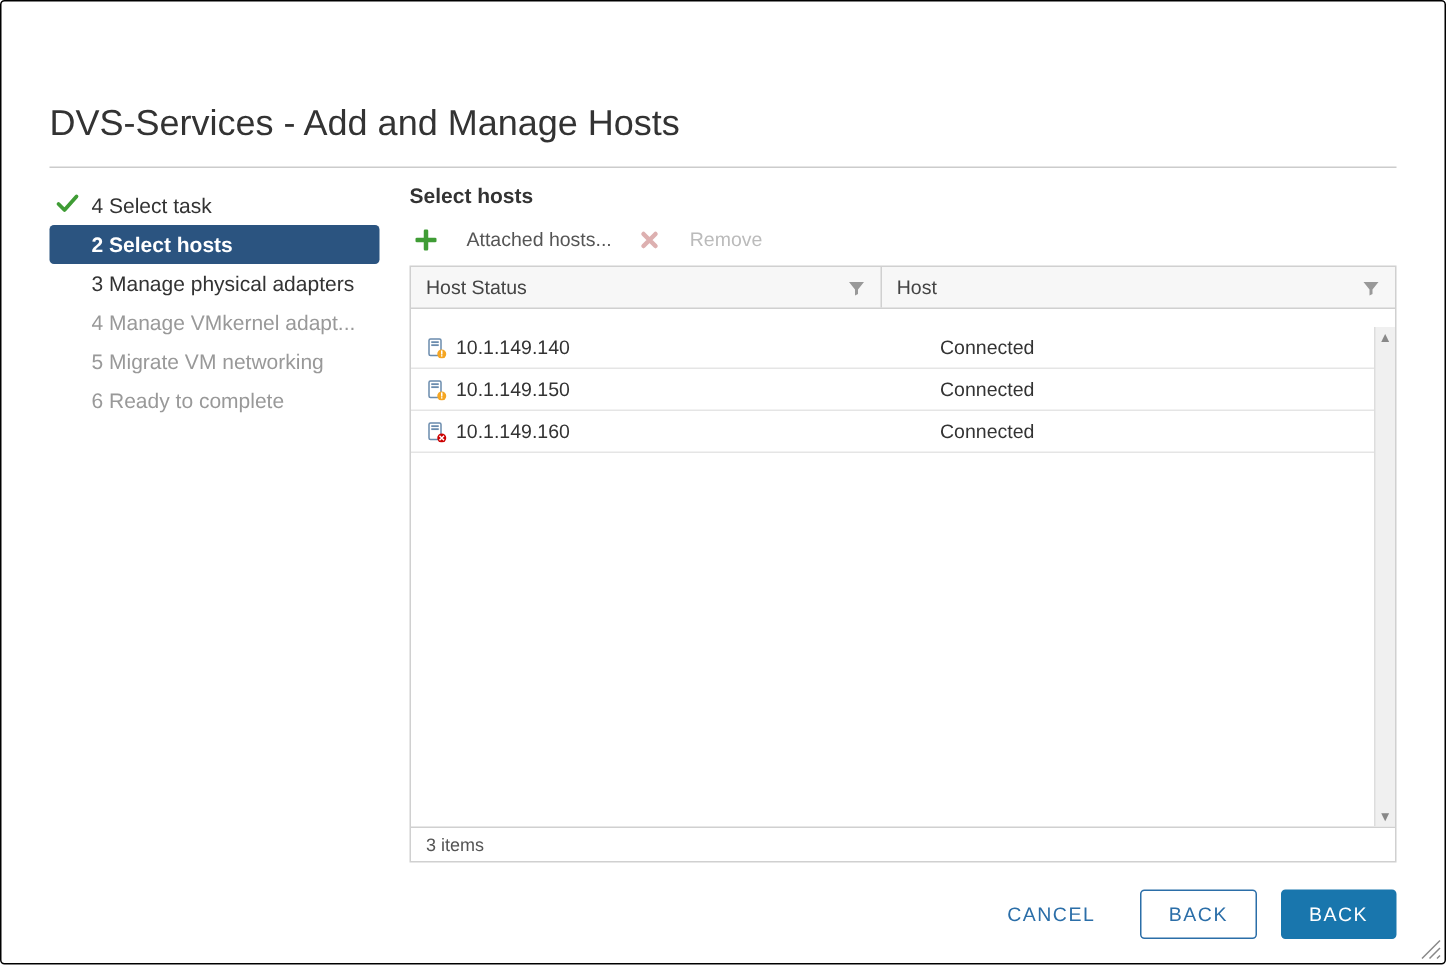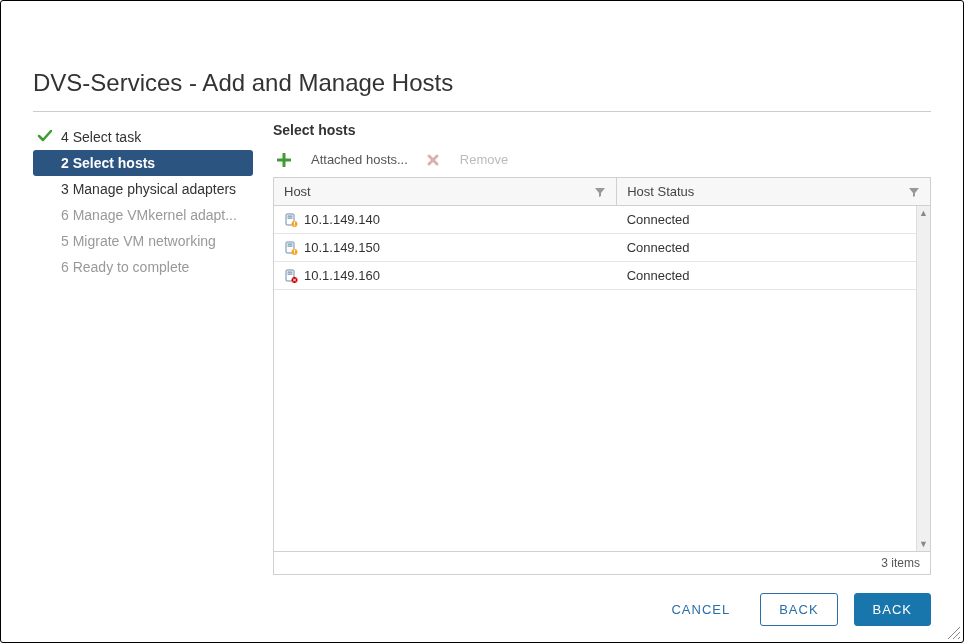--- a/index.html
+++ b/index.html
@@ -129,20 +129,21 @@
   .col.host { flex: 1.1; }
   .col.status { flex: 1; }
   .filter-icon {
     width: 12px; height: 12px;
     color: #999;
   }
   .grid-body {
     flex: 1;
     overflow-y: auto;
     position: relative;
+    margin-top: 12px;
   }
   .row {
     display: flex;
     border-bottom: 1px solid #e5e5e5;
     font-size: 13px;
     color: #333;
   }
   .row .cell {
     padding: 6px 10px;
     display: flex;
@@ -167,21 +168,21 @@
     height: 14px;
     display: flex; align-items: center; justify-content: center;
     color: #888;
     font-size: 9px;
   }
   .scroll-down { position: absolute; bottom: 0; left: 0; right: 0; }
   .grid-footer {
     border-top: 1px solid #d0d0d0;
     font-size: 12px;
     color: #555;
-    text-align: right;
+    text-align: left;
     padding: 4px 10px;
     background: #fff;
   }
   .footer {
     display: flex;
     justify-content: flex-end;
     align-items: center;
     gap: 16px;
     padding-top: 18px;
   }
@@ -227,21 +228,21 @@
 <div class="wizard">
   <div class="title">DVS-Services - Add and Manage Hosts</div>
 
   <div class="body">
     <div class="nav" id="nav">
         <div class="nav-item completed"><span class="check"><svg viewBox="0 0 16 16" width="16" height="16">
               <path d="M2 8l4 4 8-9" stroke="#3f9c35" stroke-width="2.5" fill="none" stroke-linecap="round" stroke-linejoin="round"></path>
             </svg></span><span>4 Select task</span></div>
         <div class="nav-item active"><span>2 Select hosts</span></div>
         <div class="nav-item" style="color: rgb(51, 51, 51);"><span>3 Manage physical adapters</span></div>
-        <div class="nav-item"><span>6 Manage VMkernel adapt...</span></div>
+        <div class="nav-item"><span>4 Manage VMkernel adapt...</span></div>
         <div class="nav-item"><span>5 Migrate VM networking</span></div>
         <div class="nav-item"><span>6 Ready to complete</span></div>
       </div>
 
     <div class="content">
       <h2>Select hosts</h2>
 
       <div class="toolbar">
         <div class="btn">
           <span class="plus-icon">
@@ -256,30 +257,30 @@
             <svg viewBox="0 0 14 14" width="14" height="14">
                 <path d="M3 3l8 8M11 3l-8 8" stroke="#ddb0b0" stroke-width="3" stroke-linecap="round"></path>
               </svg>
           </span>
           <span>Remove</span>
         </div>
       </div>
 
       <div class="grid-wrap">
         <div class="grid-header">
-          <div class="col host">
-            <span>Host</span>
+          <div class="col status">
+            <span>Host Status</span>
             <span class="filter-icon">
               <svg viewBox="0 0 12 12" width="12" height="12">
                   <path d="M1 2h10L7 7v3l-2 1V7L1 2z" fill="#999"></path>
                 </svg>
             </span>
           </div>
-          <div class="col status">
-            <span>Host Status</span>
+          <div class="col host">
+            <span>Host</span>
             <span class="filter-icon">
               <svg viewBox="0 0 12 12" width="12" height="12">
                   <path d="M1 2h10L7 7v3l-2 1V7L1 2z" fill="#999"></path>
                 </svg>
             </span>
           </div>
         </div>
 
         <div class="grid-body" id="grid-body">
           <div class="row">

